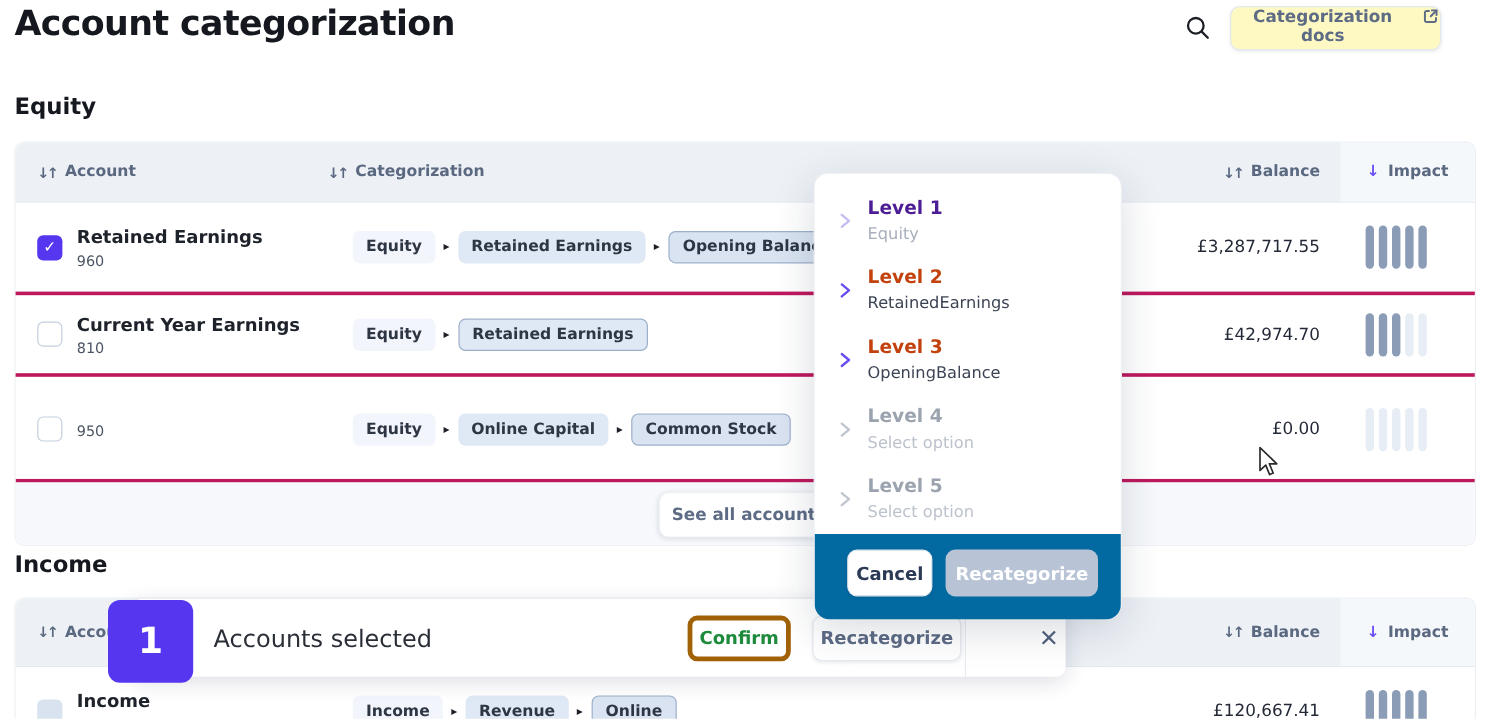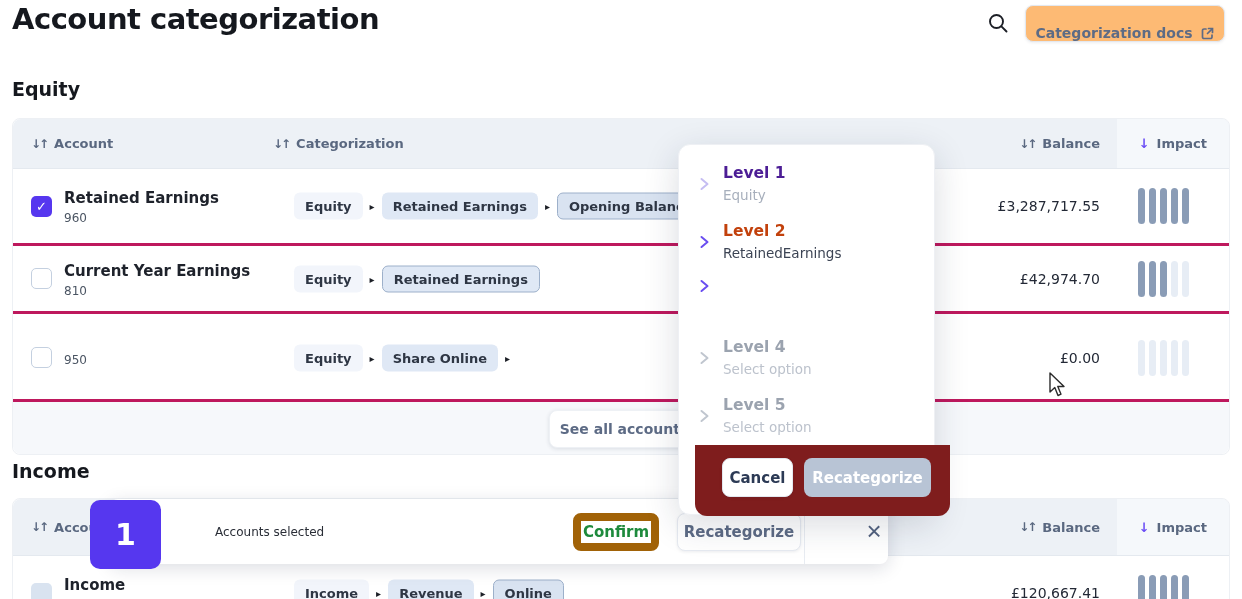--- a/index.html
+++ b/index.html
@@ -3,21 +3,21 @@
 <meta charset="utf-8">
 <style>
   * { margin:0; padding:0; box-sizing:border-box; }
   html,body { width:1242px; height:599px; }
   body { font-family:"DejaVu Sans","Liberation Sans",sans-serif; background:#fff; position:relative; overflow:hidden; }
   .canvas { position:absolute; inset:0; width:1242px; height:599px;border-radius:28px; }
 
   
   .page-title { position:absolute; left:12px; top:2px; font-size:29px; font-weight:800; color:#15181e; letter-spacing:-0.5px; }
   .search-btn { position:absolute; left:986px; top:12px; width:24px; height:24px; background:none; border:none; cursor:pointer; }
-  .docs-btn { position:absolute; left:1025px; top:5px; width:200px; height:37px; background:#fdba74; border:1px solid #e3e8ef; border-radius:8px; box-shadow:0 1px 3px rgba(25,39,70,.08); display:flex; align-items:flex-end; justify-content:center; gap:7px; font-family:inherit; font-size:14px; font-weight:700; color:#5d6b85; cursor:pointer; }
+  .docs-btn { position:absolute; left:1025px; top:5px; width:176px; height:37px; background:#fef9c3; border:1px solid #e3e8ef; border-radius:8px; box-shadow:0 1px 3px rgba(25,39,70,.08); display:flex; align-items:flex-start; justify-content:center; gap:7px; font-family:inherit; font-size:14px; font-weight:700; color:#5d6b85; cursor:pointer; }
 
   
   .section-title { position:absolute; left:12px; font-size:19px; font-weight:800; color:#15181e; }
   .equity-title { top:78px; }
   .income-title { top:460px; }
 
   
   .table { position:absolute; left:12px; width:1218px; background:#fff; border:1px solid #edf0f4; border-radius:8px; }
   .equity-table { top:118px; height:337px; }
   .income-table { top:498px; height:160px; }
@@ -73,29 +73,29 @@
   .pop-val { font-size:13.5px; line-height:18px; margin-top:3px; }
   .state-done .pop-lvl { color:#4c1d95; }
   .state-done .pop-val { color:#a7afbc; }
   .state-done .chev { color:#c5bdf2; }
   .state-active .pop-lvl { color:#c2410c; }
   .state-active .pop-val { color:#3c4454; }
   .state-active .chev { color:#6a4ef0; }
   .state-disabled .pop-lvl { color:#9ba3af; }
   .state-disabled .pop-val { color:#bcc2cc; }
   .state-disabled .chev { color:#c0c6cf; }
-  .pop-footer { position:absolute; left:16px; top:300px; width:100%; height:71px; background:#7f1d1d; border-radius:0 0 12px 12px; }
+  .pop-footer { position:absolute; left:0; top:300px; width:100%; height:71px; background:#0369a1; border-radius:0 0 12px 12px; }
   .cancel-btn { position:absolute; left:27px; top:13px; width:71px; height:39px; background:#fff; border:1px solid #e3e8ef; border-radius:8px; box-shadow:0 1px 3px rgba(25,39,70,.10); font-family:inherit; font-size:15px; font-weight:700; color:#2c3a55; cursor:pointer; }
   .recat-disabled-btn { position:absolute; left:109px; top:13px; width:127px; height:39px; background:#b8c4d5; border:none; border-radius:8px; font-family:inherit; font-size:15px; font-weight:700; color:#fff; cursor:default; }
 
   
   .selection-bar { position:absolute; left:110px; top:499px; width:778px; height:65px; background:#fff; border-radius:8px; box-shadow:0 4px 18px rgba(20,30,60,.15); z-index:5; }
   .count-badge { position:absolute; left:90px; top:500px; width:71px; height:69px; background:#5637ef; border-radius:10px; display:flex; align-items:center; justify-content:center; font-size:30px; font-weight:700; color:#fff; z-index:6; }
-  .sel-label { position:absolute; left:68px; top:50%; transform:translateY(-50%); font-size:12px; color:#2a2e37;margin-left:37px; }
-  .confirm-btn { position:absolute; left:463px; top:14px; width:86px; height:38px; background:#fff; border:8px solid #a16207; border-radius:8px; font-family:inherit; font-size:15px; font-weight:700; color:#1d8a3c; cursor:pointer; }
+  .sel-label { position:absolute; left:68px; top:50%; transform:translateY(-50%); font-size:20px; color:#2a2e37; }
+  .confirm-btn { position:absolute; left:463px; top:14px; width:86px; height:38px; background:#fff; border:4px solid #a16207; border-radius:8px; font-family:inherit; font-size:15px; font-weight:700; color:#1d8a3c; cursor:pointer; }
   .recat-bar-btn { position:absolute; left:567px; top:14px; width:124px; height:38px; background:#fff; border:1px solid #e6eaf1; border-radius:8px; box-shadow:0 1px 3px rgba(25,39,70,.08); font-family:inherit; font-size:15px; font-weight:700; color:#5d6b85; cursor:pointer; }
   .bar-divider { position:absolute; left:694px; top:0; width:1px; height:100%; background:#e8ecf2; }
   .close-btn { position:absolute; left:722px; top:0; width:84px; height:100%; background:none; border:none; font-size:26px; font-weight:400; color:#53627f; cursor:pointer; }
 
   .cursor { position:absolute; left:1048px; top:372px; z-index:30; pointer-events:none; }
 </style>
 </head>
 <body>
 
 <div class="canvas">
@@ -186,22 +186,23 @@
     </div>
 
     <div class="row erow3">
       <span class="checkbox state-unchecked"></span>
       <div class="acct">
         <div class="acct-code">950</div>
       </div>
       <div class="tags">
         <span class="tag d1">Equity</span>
         <span class="sep">▸</span>
-        <span class="tag d2">Share Online</span>
-        <span class="sep">▸</span>
+        <span class="tag d2">Online Capital</span>
+        <span class="sep">▸</span>
+        <span class="tag d3 last">Common Stock</span>
       </div>
       <div class="balance">£0.00</div>
       <div class="impact">
           <span class="bar"></span>
           <span class="bar"></span>
           <span class="bar"></span>
           <span class="bar"></span>
           <span class="bar"></span>
         </div>
     </div>
@@ -289,20 +290,24 @@
         <div class="pop-lvl">Level 2</div>
         <div class="pop-val">RetainedEarnings</div>
       </div>
     </div>
     <div class="pop-item state-active" style="top:134px">
       <span class="chev">
           <svg width="11" height="14" viewBox="0 0 11 14" fill="none">
             <path d="M2.5 2L8.5 7L2.5 12" stroke="currentColor" stroke-width="2" stroke-linecap="round" stroke-linejoin="round"></path>
           </svg>
         </span>
+      <div>
+        <div class="pop-lvl">Level 3</div>
+        <div class="pop-val">OpeningBalance</div>
+      </div>
     </div>
     <div class="pop-item state-disabled" style="top:192px">
       <span class="chev">
           <svg width="11" height="14" viewBox="0 0 11 14" fill="none">
             <path d="M2.5 2L8.5 7L2.5 12" stroke="currentColor" stroke-width="2" stroke-linecap="round" stroke-linejoin="round"></path>
           </svg>
         </span>
       <div>
         <div class="pop-lvl">Level 4</div>
         <div class="pop-val">Select option</div>

